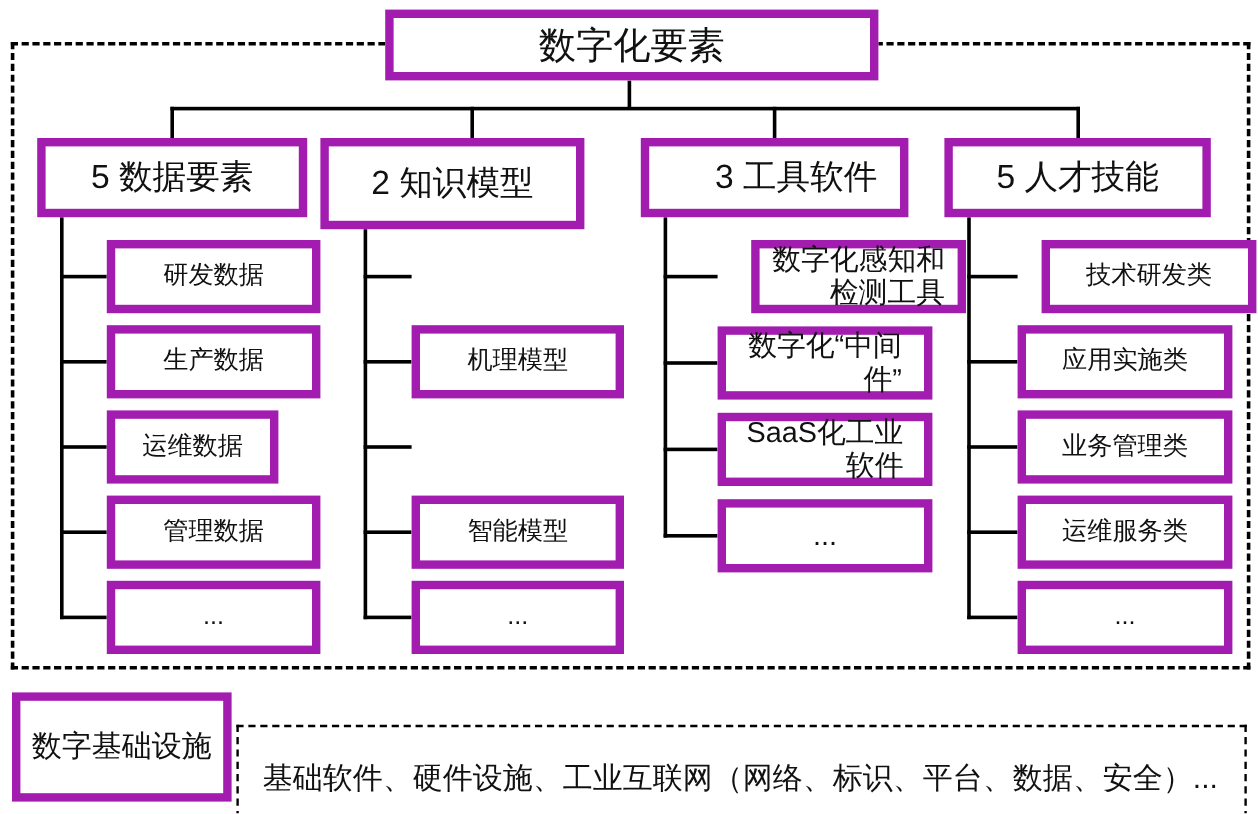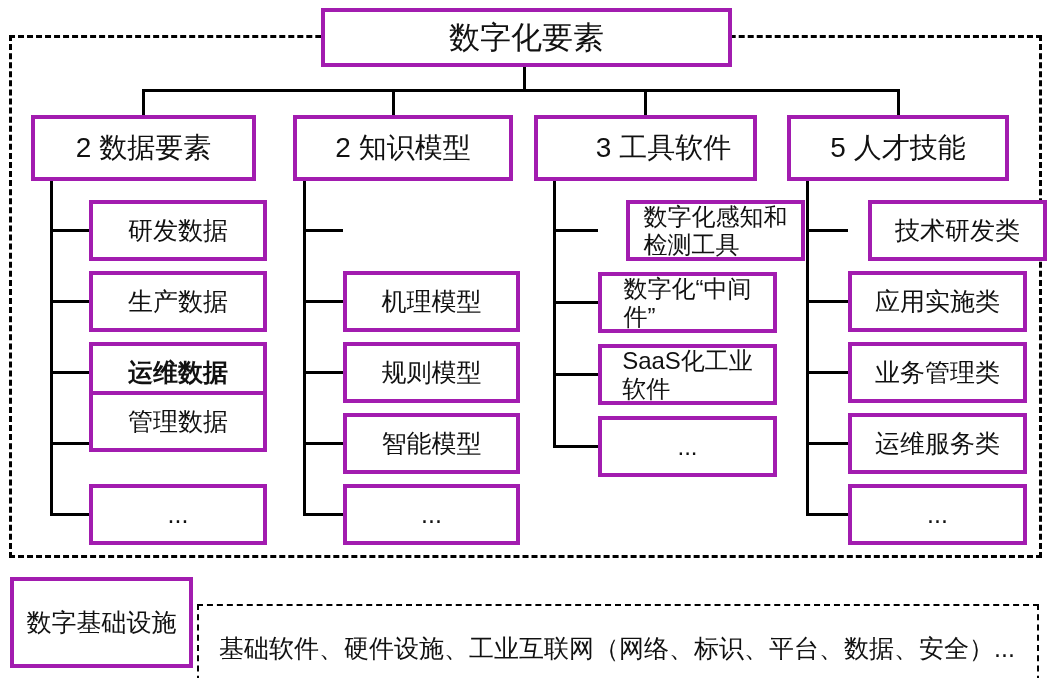--- a/index.html
+++ b/index.html
@@ -2,35 +2,35 @@
 <html><head>
 <meta charset="utf-8">
 <style>
   html,body{margin:0;padding:0;background:#ffffff;}
   #canvas{
     position:relative;width:1048px;height:678px;background:#ffffff;
     font-family:"Liberation Sans","DejaVu Sans",sans-serif;color:#111;
     overflow:hidden;
   }
   .box{
-    position:absolute;box-sizing:border-box;border:4px solid #a21caf;background:#fff;
-    display:flex;align-items:center;justify-content:center;text-align:left;
+    position:absolute;box-sizing:border-box;border:7px solid #a21caf;background:#fff;
+    display:flex;align-items:center;justify-content:center;text-align:right;
     line-height:1.15;white-space:pre-line;z-index:2;
   }
   .dashed-frame{
     position:absolute;box-sizing:border-box;border:3px dashed #000;z-index:0;background:transparent;
   }
   .dotted-box{
     position:absolute;box-sizing:border-box;border:2px dashed #000;background:#fff;
     display:flex;align-items:center;z-index:2;text-align:left;
   }
   .hline,.vline{position:absolute;background:#000;z-index:1;}
   .title{font-size:31px;z-index:3;}
   .header{font-size:28px;}
-  .child{font-size:25px;}
+  .child{font-size:21px;}
   .child-sm{font-size:24px;}
   .infra-label{font-size:25px;z-index:3;}
   .infra-desc{font-size:25px;padding-left:20px;}
 </style>
 </head>
 <body>
 
 <div id="canvas">
 
   <div class="dashed-frame" style="left:9px;top:35px;width:1033px;height:523px;"></div>
@@ -39,47 +39,46 @@
 
   <div class="vline" style="left:523px;top:67px;width:3px;height:24px;"></div>
 
   <div class="hline" style="left:142px;top:89px;width:758px;height:3px;"></div>
 
   <div class="vline" style="left:142px;top:89px;width:3px;height:26px;"></div>
   <div class="vline" style="left:392px;top:89px;width:3px;height:26px;"></div>
   <div class="vline" style="left:644px;top:89px;width:3px;height:26px;"></div>
   <div class="vline" style="left:897px;top:89px;width:3px;height:26px;"></div>
 
-  <div class="box header" style="left:31px;top:115px;width:225px;height:66px;">2 数据要素</div>
-  <div class="box header" style="left:293px;top:115px;width:220px;height:66px;">2 知识模型</div>
+  <div class="box header" style="left:31px;top:115px;width:225px;height:66px;">5 数据要素</div>
+  <div class="box header" style="left:267px;top:115px;width:220px;height:76px;">2 知识模型</div>
   <div class="box header" style="left:534px;top:115px;width:223px;height:66px;padding-left:36px;">3 工具软件</div>
   <div class="box header" style="left:787px;top:115px;width:222px;height:66px;">5 人才技能</div>
 
   <div class="vline" style="left:50px;top:181px;width:3px;height:335px;"></div>
   <div class="hline" style="left:50px;top:229px;width:39px;height:3px;"></div>
   <div class="hline" style="left:50px;top:300px;width:39px;height:3px;"></div>
   <div class="hline" style="left:50px;top:371px;width:39px;height:3px;"></div>
   <div class="hline" style="left:50px;top:442px;width:39px;height:3px;"></div>
   <div class="hline" style="left:50px;top:513px;width:39px;height:3px;"></div>
 
   <div class="box child" style="left:89px;top:200px;width:178px;height:61px;">研发数据</div>
   <div class="box child" style="left:89px;top:271px;width:178px;height:61px;">生产数据</div>
-  <div class="box child" style="left:89px;top:342px;width:178px;height:61px;font-weight:bold;">运维数据</div>
-  <div class="box child" style="left:89px;top:391px;width:178px;height:61px;">管理数据</div>
+  <div class="box child" style="left:89px;top:342px;width:143px;height:61px;">运维数据</div>
+  <div class="box child" style="left:89px;top:413px;width:178px;height:61px;">管理数据</div>
   <div class="box child" style="left:89px;top:484px;width:178px;height:61px;">...</div>
 
   <div class="vline" style="left:303px;top:181px;width:3px;height:335px;"></div>
   <div class="hline" style="left:303px;top:229px;width:40px;height:3px;"></div>
   <div class="hline" style="left:303px;top:300px;width:40px;height:3px;"></div>
   <div class="hline" style="left:303px;top:371px;width:40px;height:3px;"></div>
   <div class="hline" style="left:303px;top:442px;width:40px;height:3px;"></div>
   <div class="hline" style="left:303px;top:513px;width:40px;height:3px;"></div>
 
   <div class="box child" style="left:343px;top:271px;width:177px;height:61px;">机理模型</div>
-  <div class="box child" style="left:343px;top:342px;width:177px;height:61px;">规则模型</div>
   <div class="box child" style="left:343px;top:413px;width:177px;height:61px;">智能模型</div>
   <div class="box child" style="left:343px;top:484px;width:177px;height:61px;">...</div>
 
   <div class="vline" style="left:553px;top:181px;width:3px;height:267px;"></div>
   <div class="hline" style="left:553px;top:229px;width:45px;height:3px;"></div>
   <div class="hline" style="left:553px;top:301px;width:45px;height:3px;"></div>
   <div class="hline" style="left:553px;top:373px;width:45px;height:3px;"></div>
   <div class="hline" style="left:553px;top:445px;width:45px;height:3px;"></div>
 
   <div class="box child-sm" style="left:598px;top:200px;width:179px;height:61px;margin-left:28px;">数字化感知和

